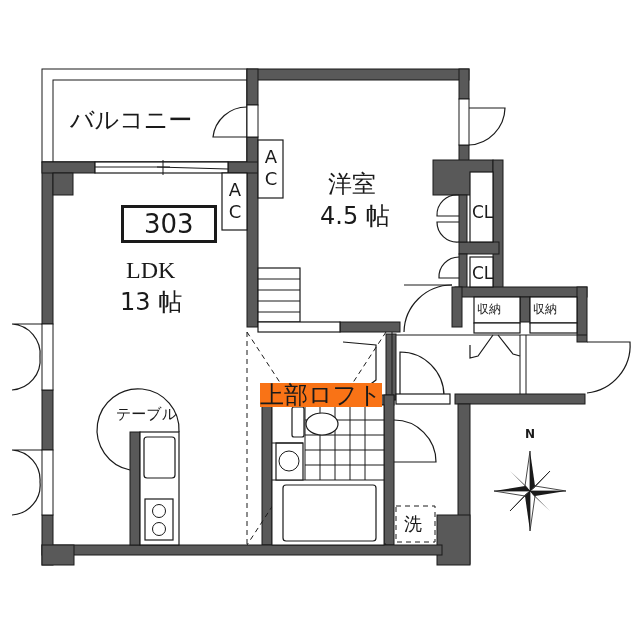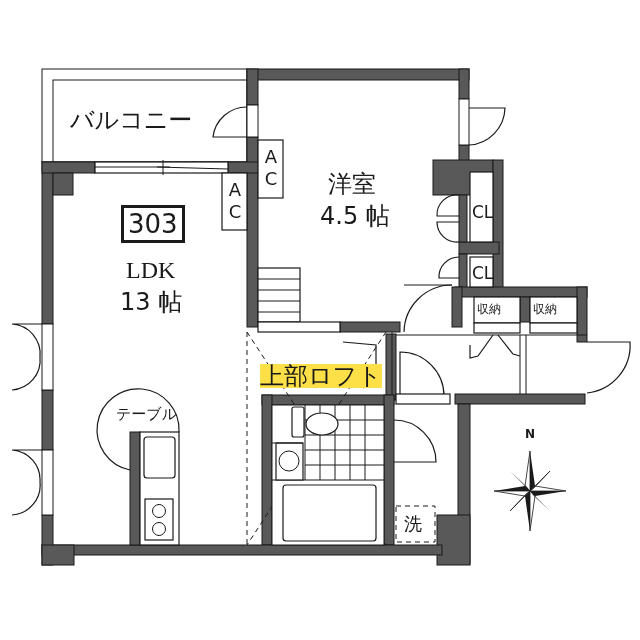--- a/index.html
+++ b/index.html
@@ -7,21 +7,21 @@
   svg { position: absolute; left: 0; top: 0; }
   .wall { fill: #595959; stroke: #1a1a1a; stroke-width: 1; }
   .line { fill: none; stroke: #1a1a1a; stroke-width: 1.2; }
   .thin { fill: none; stroke: #1a1a1a; stroke-width: 1; }
   .dash { fill: none; stroke: #1a1a1a; stroke-width: 1; stroke-dasharray: 5 4; }
   .box { fill: #ffffff; stroke: #1a1a1a; stroke-width: 1.2; }
   .lbl { position: absolute; color: #1a1a1a; white-space: nowrap; line-height: 1; }
   .big { font-size: 24px; }
   .sm { font-size: 12px; }
   .xs { font-size: 15px; }
-  .unit-badge { border: 3px solid #1a1a1a; padding: 1px 4px; font-size: 26px; font-weight: normal; }
+  .unit-badge { border: 3px solid #1a1a1a; padding: 1px 20px; font-size: 26px; font-weight: normal; }
   .vlabel { display: flex; flex-direction: column; align-items: center; font-size: 18px; line-height: 22px; }
 </style>
 </head>
 <body>
 
 <svg width="640" height="640" viewBox="0 0 640 640">
 
   <g>
     <rect x="42" y="69" width="205" height="93" class="thin"></rect>
     <rect x="53" y="80" width="194" height="82" class="thin"></rect>
@@ -202,21 +202,21 @@
 
 <div class="lbl" style="left:121px; top:211px;">
   <span class="unit-badge">303</span>
 </div>
 <div class="lbl big" style="left:126px; top:258px;font-family:Liberation Serif, serif;">LDK</div>
 <div class="lbl big" style="left:120px; top:290px;">13 帖</div>
 
 <div class="lbl big" style="left:328px; top:172px;">洋室</div>
 <div class="lbl big" style="left:320px; top:204px;">4.5 帖</div>
 
-<div class="lbl big" style="left:260px; top:364px; background:#fde047;text-align:right;">上部ロフト</div>
+<div class="lbl big" style="left:260px; top:383px; background:#f97316;text-align:right;">上部ロフト</div>
 
 <div class="lbl xs" style="left:116px; top:407px;">テーブル</div>
 <div class="lbl sm" style="left:404px; top:515px; font-size:18px;">洗</div>
 
 <div class="lbl vlabel" style="left:226px; top:179px; width:18px;">
   <span>A</span>
   <span>C</span>
 </div>
 <div class="lbl vlabel" style="left:262px; top:146px; width:18px;">
   <span>A</span>

